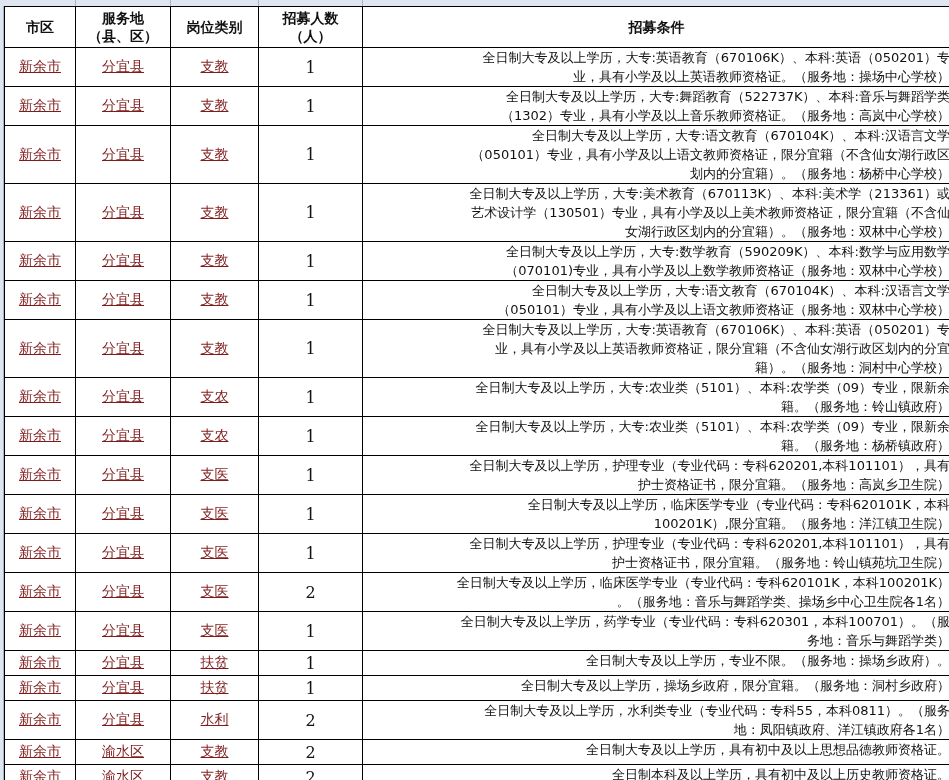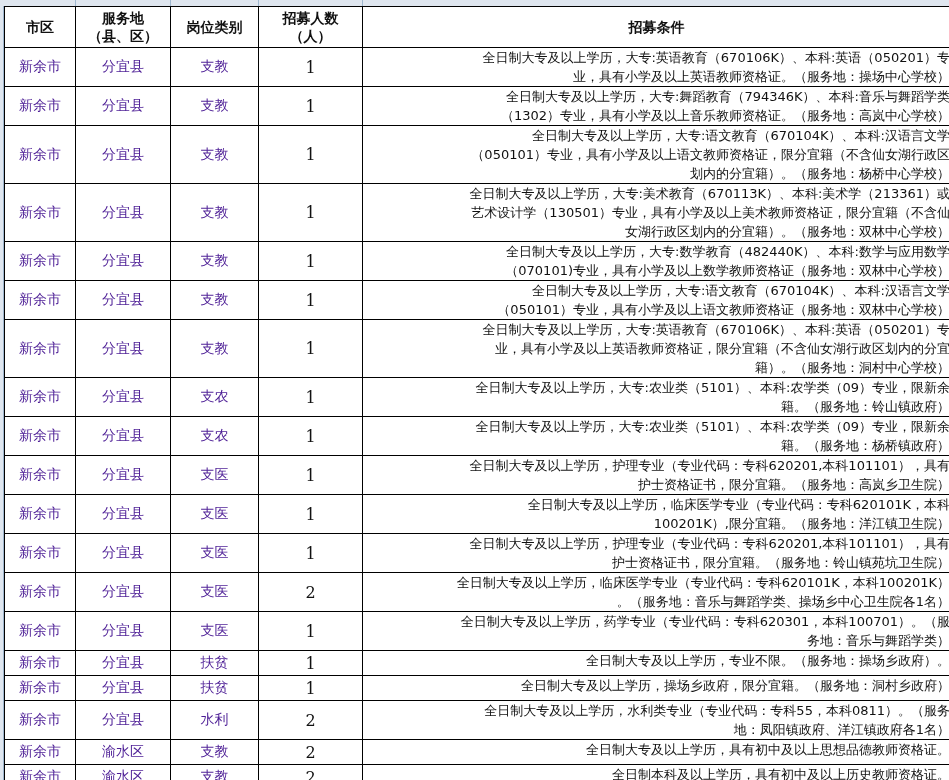--- a/index.html
+++ b/index.html
@@ -3,21 +3,21 @@
 <meta charset="utf-8">
 <style>
   html,body{margin:0;padding:0;background:#ffffff;}
   body{width:949px;height:780px;overflow:hidden;position:relative;font-family:"DejaVu Sans","Liberation Sans",sans-serif;}
   .colhdr{position:absolute;left:0;top:0;width:949px;height:6px;background:#dfe6ef;border-bottom:1px solid #9eb6ce;}
   .colhdr .sep{position:absolute;top:0;height:6px;width:1px;background:#9eb6ce;}
   .rowgutter{position:absolute;left:0;top:6px;width:3px;height:774px;background:#dfe6ef;border-right:1px solid #9eb6ce;}
   table{position:absolute;left:4px;top:6px;border-collapse:collapse;table-layout:fixed;width:946px;}
   td,th{border:1px solid #000;padding:0;color:#111;overflow:hidden;}
   th{font-weight:bold;font-size:14px;text-align:center;line-height:18px;}
-  td.c{text-align:center;font-size:14px;color:#4c1d95;}
+  td.c{text-align:center;font-size:14px;color:#7f1d1d;text-decoration:underline;}
   td.num{text-align:center;font-family:"DejaVu Serif","Liberation Serif",serif;font-size:16px;}
   td.desc{font-size:13px;line-height:19px;padding-left:2px;text-align:right;vertical-align:top;white-space:normal;word-break:break-all;}
   .desc span{display:block;}
 </style>
 </head>
 <body>
 
 <div class="colhdr">
   <div class="sep" style="left:75px"></div>
   <div class="sep" style="left:170px"></div>
@@ -59,21 +59,21 @@
           <span>全日制大专及以上学历，大专:英语教育（670106K）、本科:英语（050201）专</span>
           <span>业，具有小学及以上英语教师资格证。（服务地：操场中心学校）</span>
         </td>
       </tr>
       <tr style="height: 38px;">
         <td class="c">新余市</td>
         <td class="c">分宜县</td>
         <td class="c">支教</td>
         <td class="num">1</td>
         <td class="desc">
-          <span>全日制大专及以上学历，大专:舞蹈教育（794346K）、本科:音乐与舞蹈学类</span>
+          <span>全日制大专及以上学历，大专:舞蹈教育（522737K）、本科:音乐与舞蹈学类</span>
           <span>（1302）专业，具有小学及以上音乐教师资格证。（服务地：高岚中心学校）</span>
         </td>
       </tr>
       <tr style="height: 57px;">
         <td class="c">新余市</td>
         <td class="c">分宜县</td>
         <td class="c">支教</td>
         <td class="num">1</td>
         <td class="desc">
           <span>全日制大专及以上学历，大专:语文教育（670104K）、本科:汉语言文学</span>
@@ -91,21 +91,21 @@
           <span>艺术设计学（130501）专业，具有小学及以上美术教师资格证，限分宜籍（不含仙</span>
           <span>女湖行政区划内的分宜籍）。（服务地：双林中心学校）</span>
         </td>
       </tr>
       <tr style="height: 38px;">
         <td class="c">新余市</td>
         <td class="c">分宜县</td>
         <td class="c">支教</td>
         <td class="num">1</td>
         <td class="desc">
-          <span>全日制大专及以上学历，大专:数学教育（482440K）、本科:数学与应用数学</span>
+          <span>全日制大专及以上学历，大专:数学教育（590209K）、本科:数学与应用数学</span>
           <span>（070101)专业，具有小学及以上数学教师资格证（服务地：双林中心学校）</span>
         </td>
       </tr>
       <tr style="height: 38px;">
         <td class="c">新余市</td>
         <td class="c">分宜县</td>
         <td class="c">支教</td>
         <td class="num">1</td>
         <td class="desc">
           <span>全日制大专及以上学历，大专:语文教育（670104K）、本科:汉语言文学</span>

